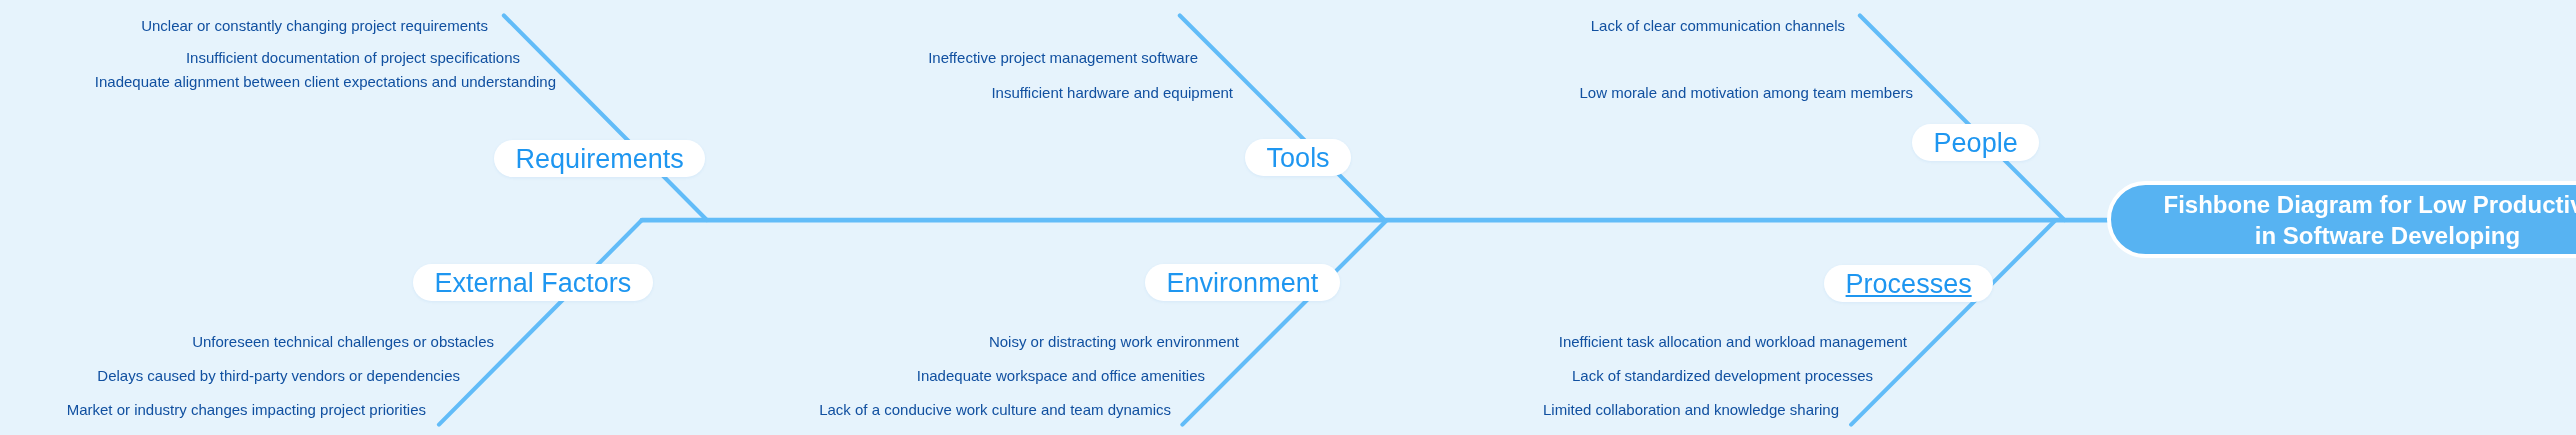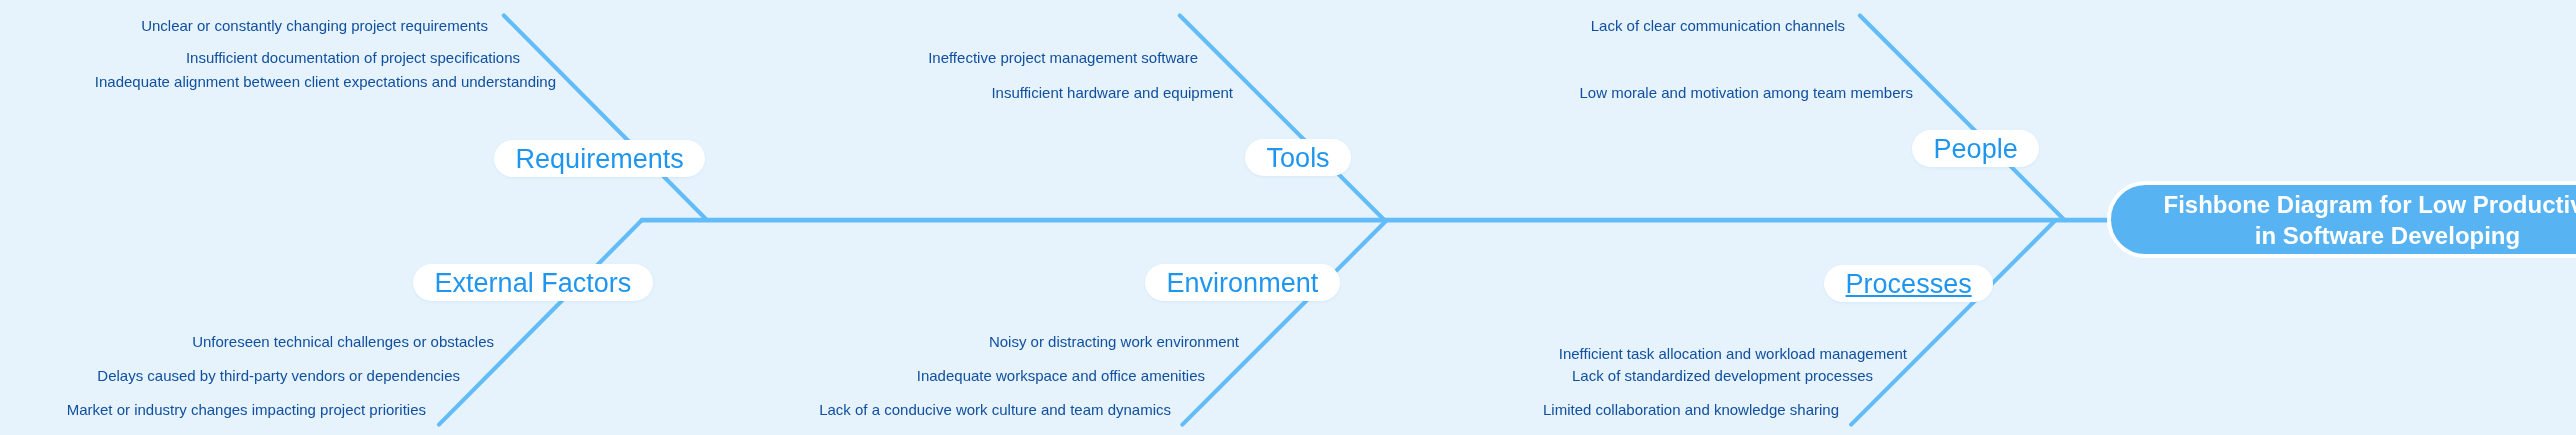--- a/index.html
+++ b/index.html
@@ -78,34 +78,34 @@
   <div class="cause" style="top:48px;right:2157px;">Insufficient documentation of project specifications</div>
   <div class="cause" style="top:72px;right:2121px;">Inadequate alignment between client expectations and understanding</div>
   <div class="pill" style="left:494px;top:140px;">Requirements</div>
 
   <div class="cause" style="top:48px;right:1479px;">Ineffective project management software</div>
   <div class="cause" style="top:83px;right:1444px;">Insufficient hardware and equipment</div>
   <div class="pill" style="left:1245px;top:139px;">Tools</div>
 
   <div class="cause" style="top:15.5px;right:832px;">Lack of clear communication channels</div>
   <div class="cause" style="top:83px;right:764px;">Low morale and motivation among team members</div>
-  <div class="pill" style="left:1912px;top:130px;">People</div>
+  <div class="pill" style="left:1912px;top:124px;">People</div>
 
   <div class="pill" style="left:413px;top:264px;">External Factors</div>
   <div class="cause" style="top:332px;right:2183px;text-align:center;">Unforeseen technical challenges or obstacles</div>
   <div class="cause" style="top:366px;right:2217px;">Delays caused by third-party vendors or dependencies</div>
   <div class="cause" style="top:400px;right:2251px;">Market or industry changes impacting project priorities</div>
 
   <div class="pill" style="left:1145px;top:264px;">Environment</div>
   <div class="cause" style="top:332px;right:1438px;">Noisy or distracting work environment</div>
   <div class="cause" style="top:366px;right:1472px;">Inadequate workspace and office amenities</div>
   <div class="cause" style="top:400px;right:1506px;">Lack of a conducive work culture and team dynamics</div>
 
   <div class="pill" style="left:1824px;top:265px;text-decoration:underline;">Processes</div>
-  <div class="cause" style="top:344px;right:770px;">Inefficient task allocation and workload management</div>
+  <div class="cause" style="top:332px;right:770px;">Inefficient task allocation and workload management</div>
   <div class="cause" style="top:366px;right:804px;">Lack of standardized development processes</div>
   <div class="cause" style="top:400px;right:838px;">Limited collaboration and knowledge sharing</div>
 
   <div class="head">
     <span>Fishbone Diagram for Low Productivity</span>
     <span>in Software Developing</span>
   </div>
 
 </div>
 

